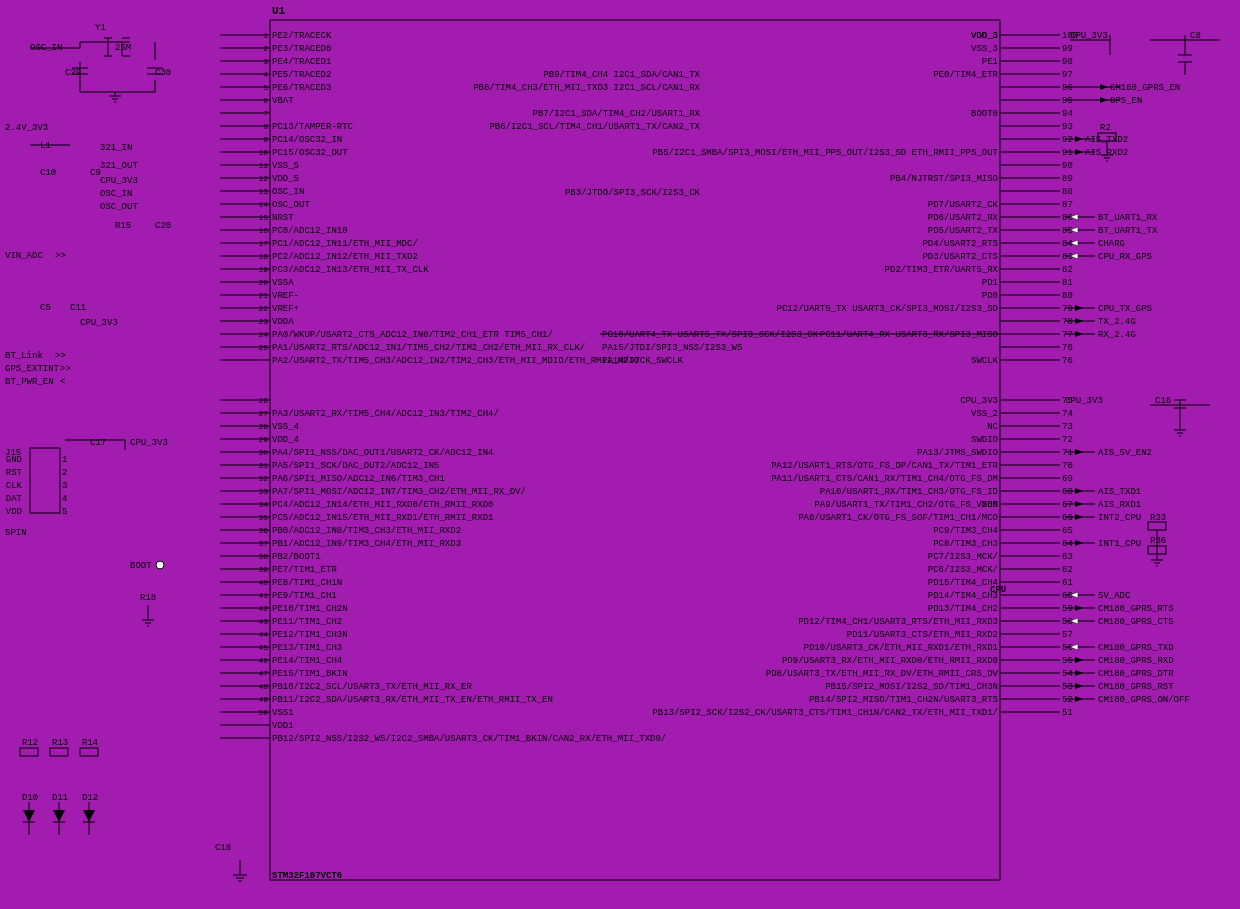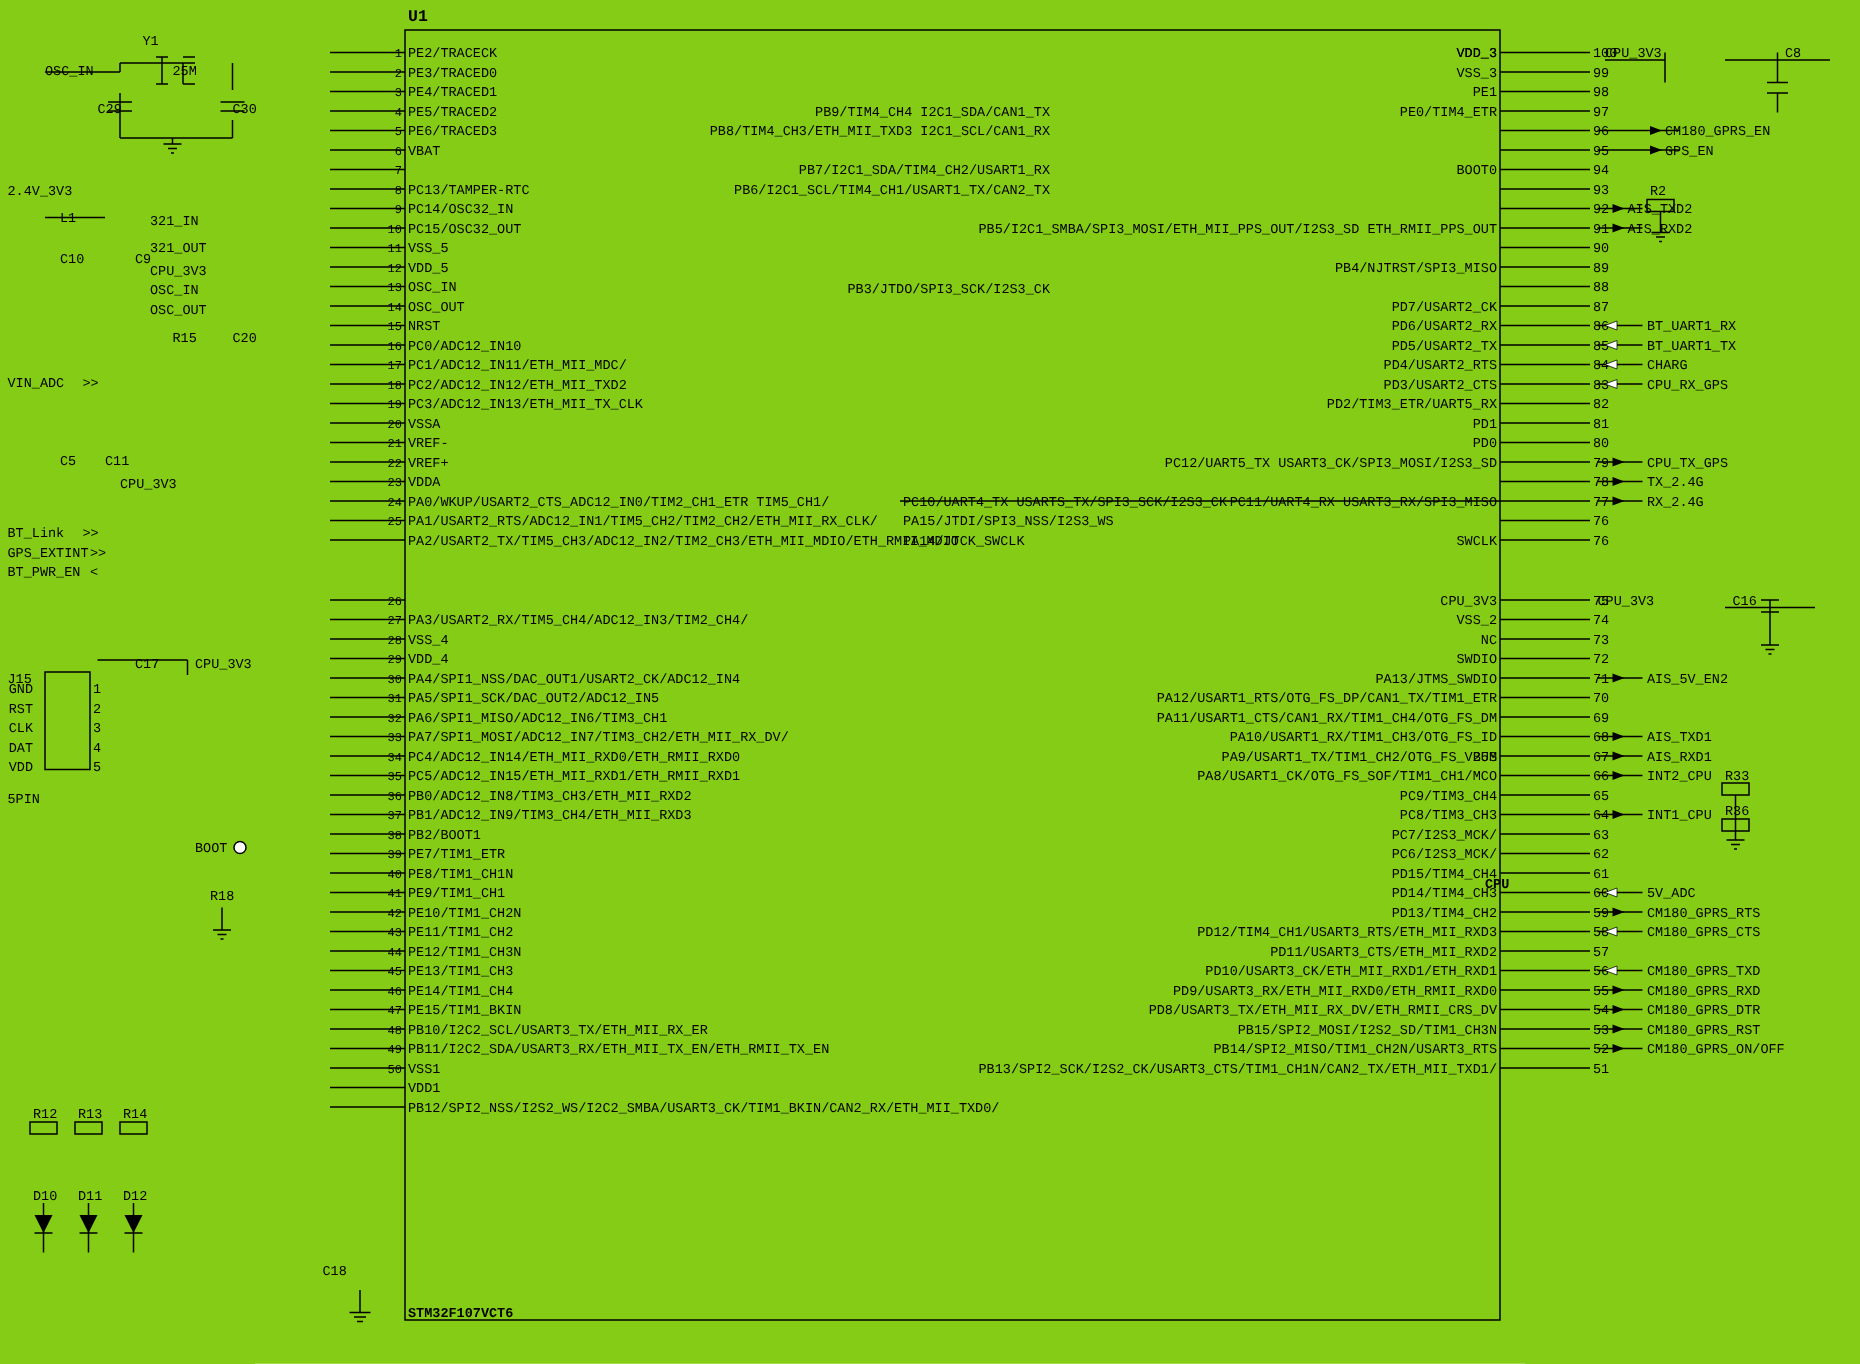--- a/index.html
+++ b/index.html
@@ -10,21 +10,21 @@
       color: #000;
       width: 1240px;
       height: 909px;
       overflow: hidden;
       position: relative;
     }
     .schematic-container {
       width: 1240px;
       height: 909px;
       position: relative;
-      background: #84cc16;
+      background: #a21caf;
     }
     svg {
       position: absolute;
       top: 0;
       left: 0;
       width: 1240px;
       height: 909px;
     }
     text {
       font-family: 'Courier New', Courier, monospace;

